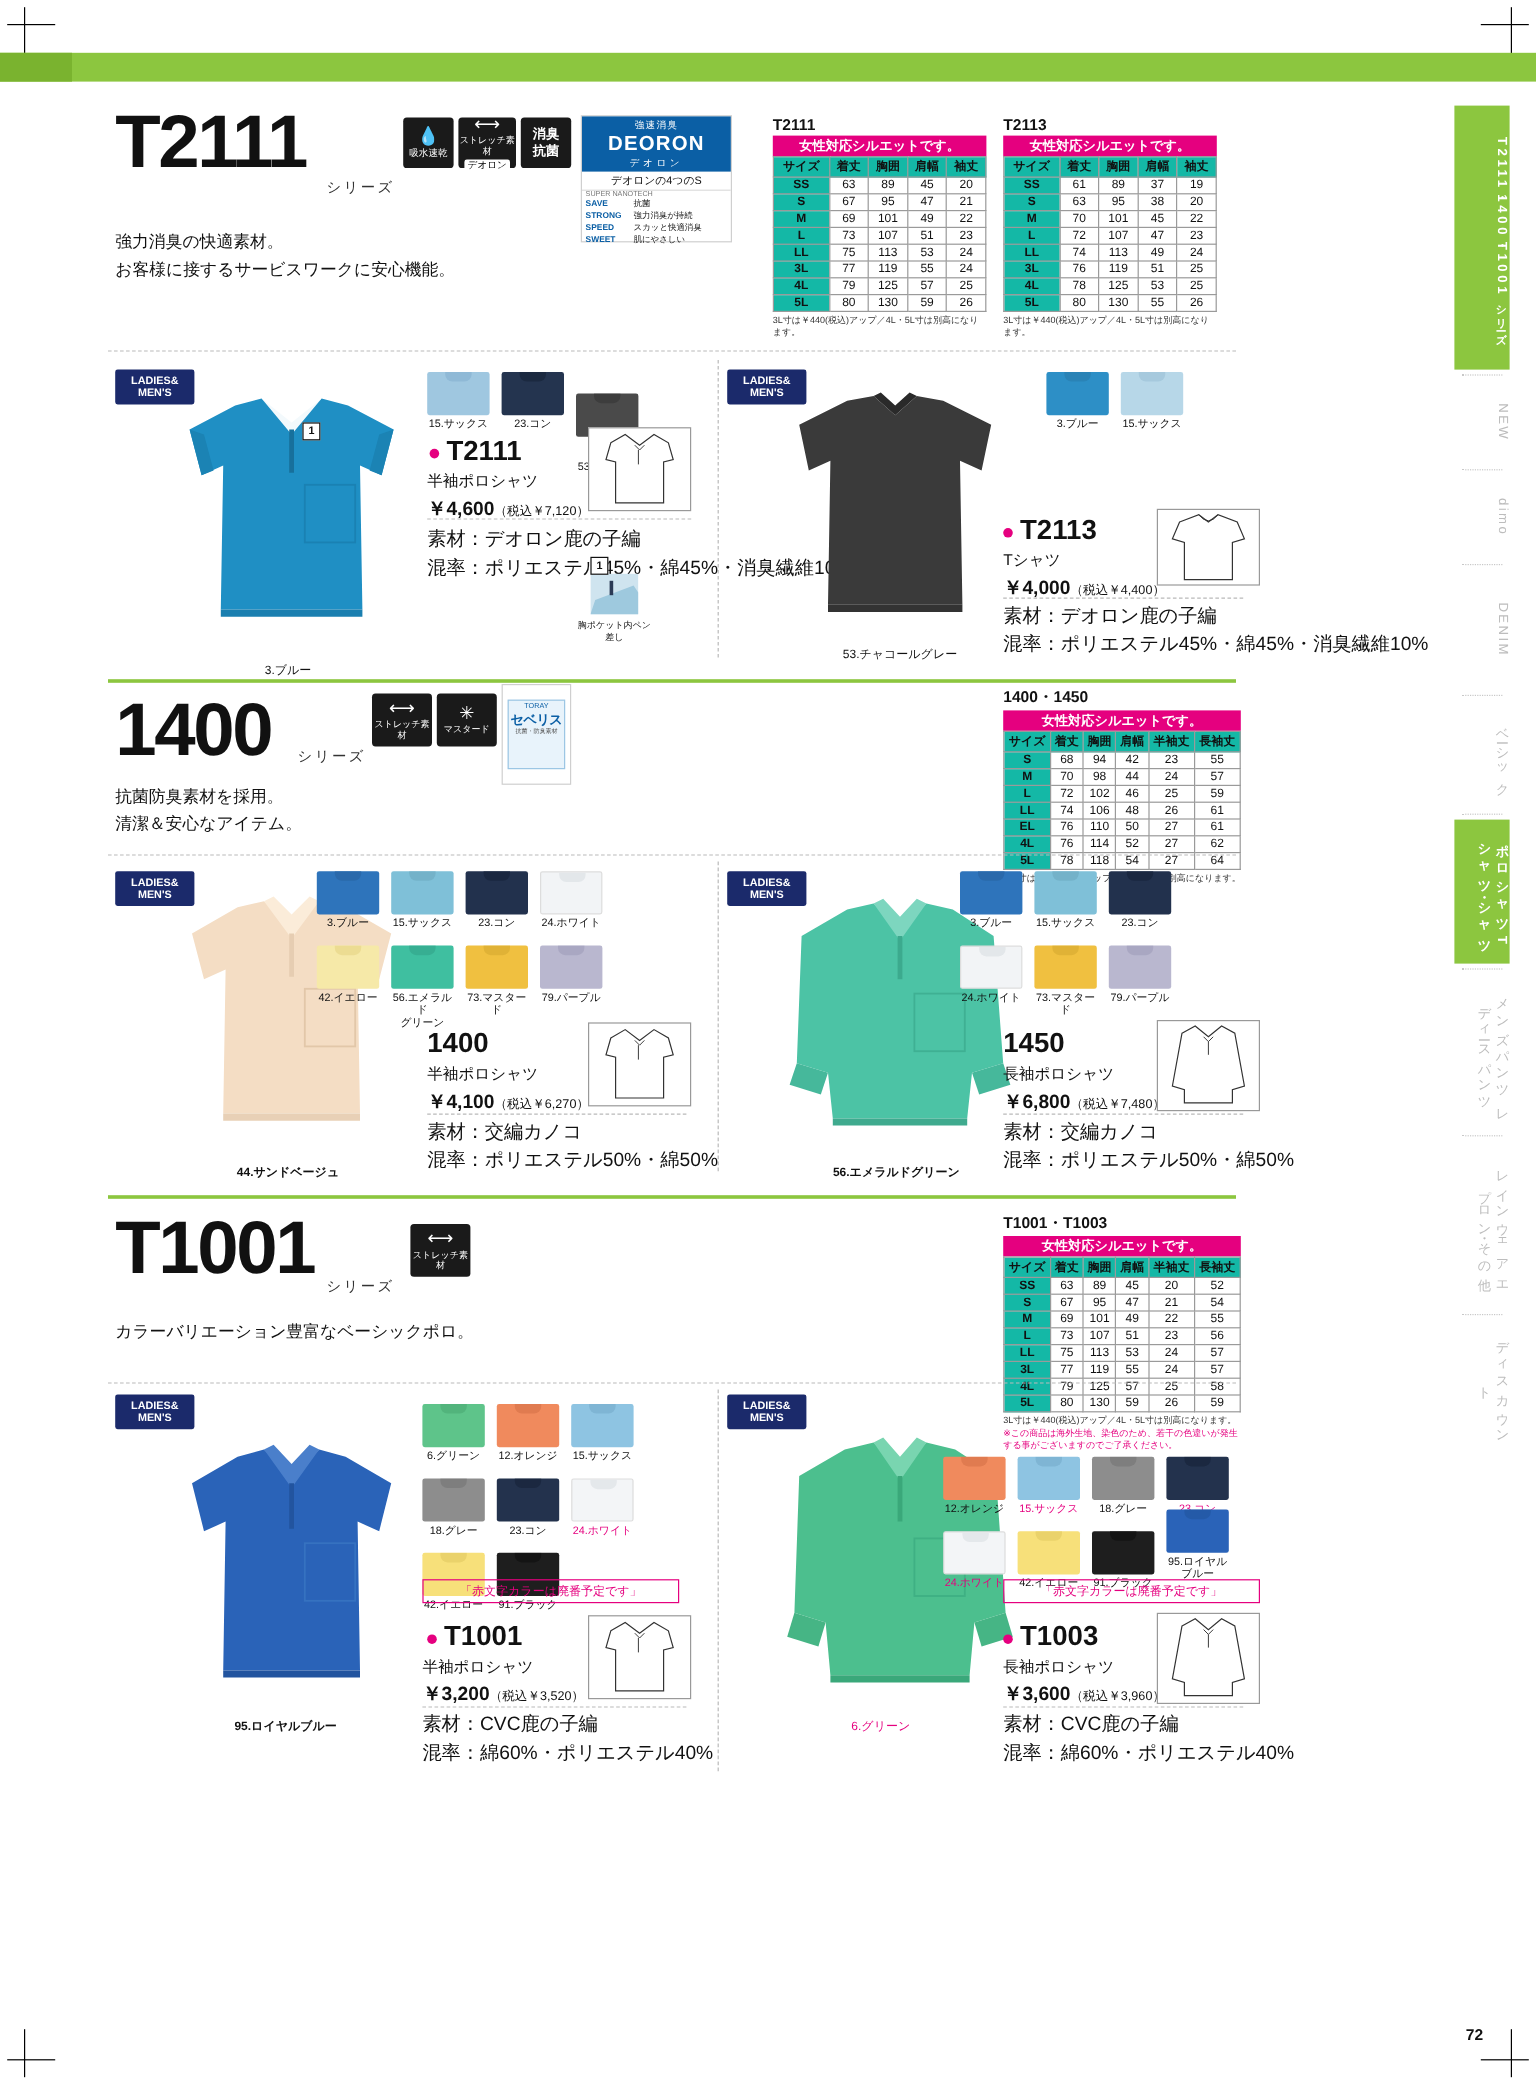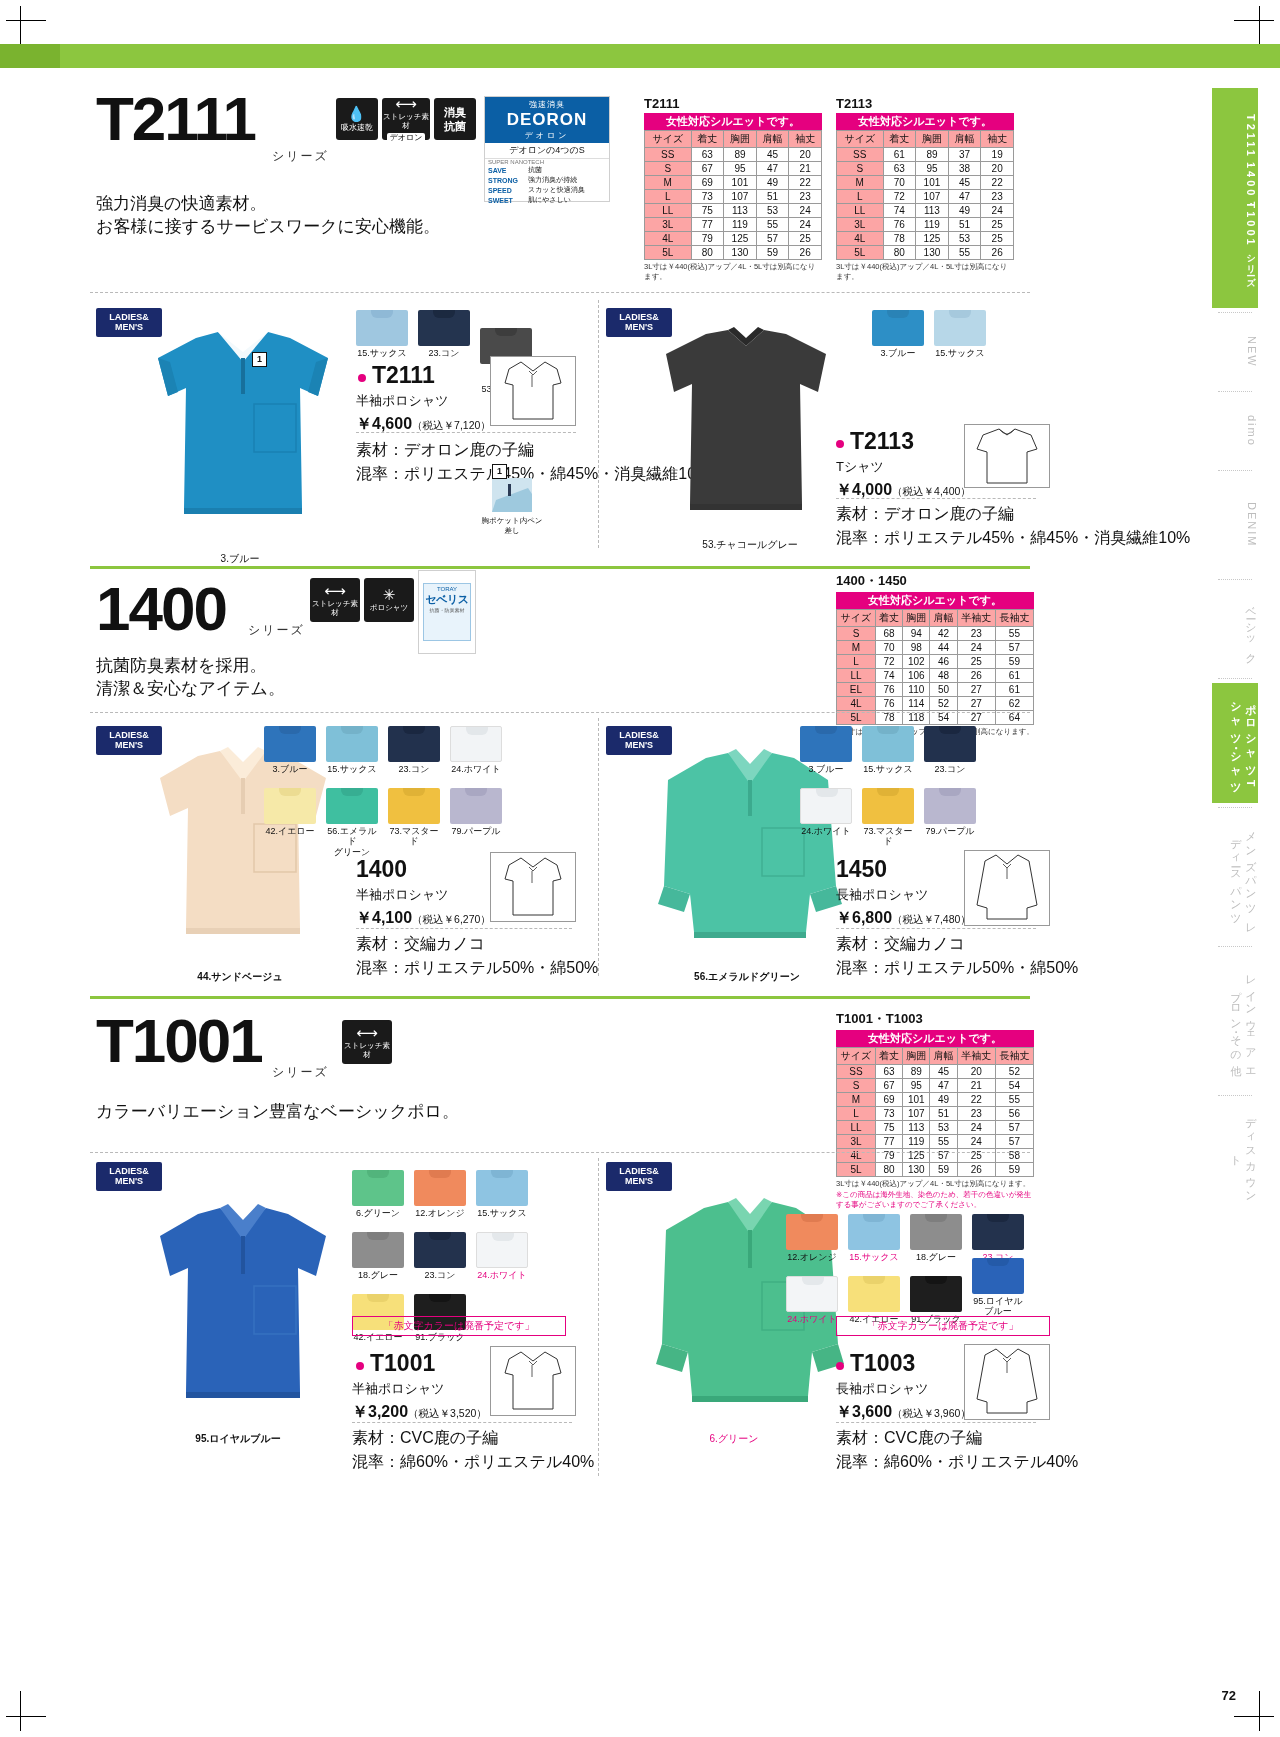--- a/index.html
+++ b/index.html
@@ -33,21 +33,21 @@
   .tabsep{border-top:1px dotted #c8c8c8;height:0;margin:4px 6px;}
 
   
   .rule{position:absolute;height:3px;background:#8cc63f;}
   .dashrule{position:absolute;border-top:1px dashed #b9b9b9;}
   .vdash{position:absolute;border-left:1px dashed #b9b9b9;}
 
   
   .series-title{position:absolute;font-size:62px;font-weight:bold;letter-spacing:-2px;line-height:1;}
   .series-sub{position:absolute;font-size:12px;color:#333;letter-spacing:2px;}
-  .series-desc{position:absolute;font-size:17px;line-height:1.7;color:#111;}
+  .series-desc{position:absolute;font-size:14px;line-height:1.7;color:#111;}
 
   
   .ibox{position:absolute;background:#1a1a1a;color:#fff;border-radius:3px;
         display:flex;flex-direction:column;align-items:center;justify-content:center;
         font-size:9px;line-height:1.15;text-align:center;}
   .ibox .glyph{font-size:15px;line-height:1;margin-bottom:2px;}
   .ibox .cap{background:#fff;color:#000;border-radius:2px;padding:0 3px;font-size:8px;margin-top:2px;}
 
   
   .deoron{position:absolute;border:1px solid #cfcfcf;background:#fff;}
@@ -69,21 +69,21 @@
   .toray .card .top{font-size:6px;color:#0b5fa5;margin-top:2px;}
   .toray .card .big{font-size:11px;color:#0b5fa5;font-weight:bold;letter-spacing:-0.5px;}
   .toray .card .ln{font-size:5px;color:#555;text-align:center;line-height:1.2;padding:0 2px;}
 
   
   .spec{position:absolute;}
   .spec .cap{font-size:13px;font-weight:bold;margin-bottom:2px;}
   .spec .pink{background:#e5007f;color:#fff;font-size:11px;text-align:center;font-weight:bold;padding:1px 0;}
   .spec table{border-collapse:collapse;width:100%;}
   .spec th,.spec td{border:1px solid #9a9a9a;font-size:10px;text-align:center;padding:1px 2px;}
-  .spec th{background:#fca5a5;font-weight:normal;}
+  .spec th{background:#14b8a6;font-weight:bold;}
   .spec .note{font-size:7.5px;color:#333;margin-top:2px;}
   .spec .note2{font-size:7.5px;color:#e5007f;margin-top:1px;line-height:1.3;}
 
   
   .badge{position:absolute;background:#1b2a6b;color:#fff;font-size:9px;font-weight:bold;
          text-align:center;line-height:1.15;border-radius:2px;padding:4px 5px;}
   .prod-code{position:absolute;font-size:23px;font-weight:bold;letter-spacing:0;}
   .dot{position:absolute;width:8px;height:8px;border-radius:50%;background:#e5007f;}
   .prod-name{position:absolute;font-size:13px;}
   .price{position:absolute;font-size:16px;font-weight:bold;}
@@ -460,21 +460,21 @@
   <div class="series-sub" style="left:248px;top:622px;">シリーズ</div>
   <div class="series-desc" style="left:96px;top:652px;">抗菌防臭素材を採用。</div>
   <div class="series-desc" style="left:96px;top:675px;">清潔＆安心なアイテム。</div>
 
   <div class="ibox" style="left:310px;top:578px;width:50px;height:44px;">
     <div class="glyph">⟷</div>
     <div style="font-size:7.5px">ストレッチ素材</div>
   </div>
   <div class="ibox" style="left:364px;top:578px;width:50px;height:44px;">
     <div class="glyph">✳</div>
-    <div style="font-size:7.5px">ポロシャツ</div>
+    <div style="font-size:7.5px">マスタード</div>
   </div>
   <div class="toray" style="left:418px;top:570px;width:56px;height:82px;">
     <div class="card">
       <div class="top">TORAY</div>
       <div class="big">セベリス</div>
       <div class="ln">抗菌・防臭素材</div>
     </div>
   </div>
 
   <div class="spec" style="left:836px;top:572px;width:198px;">

